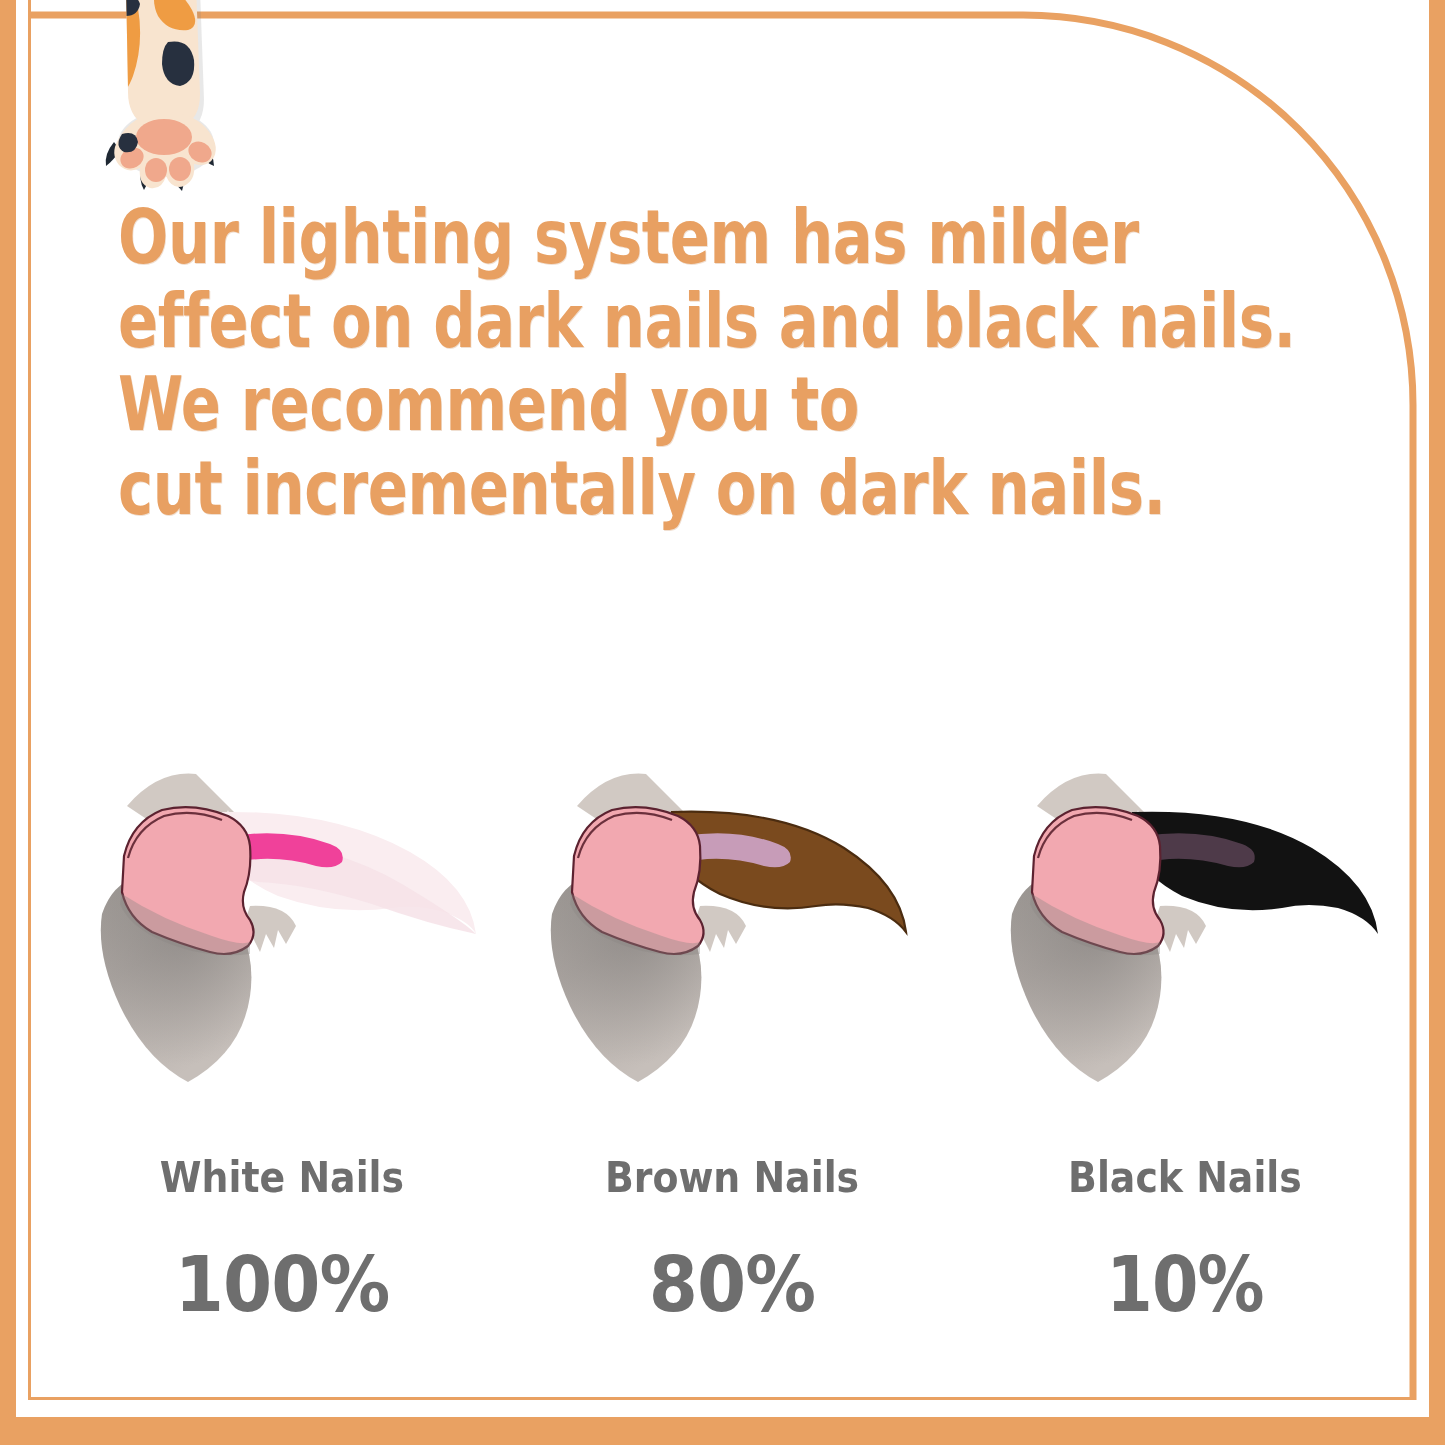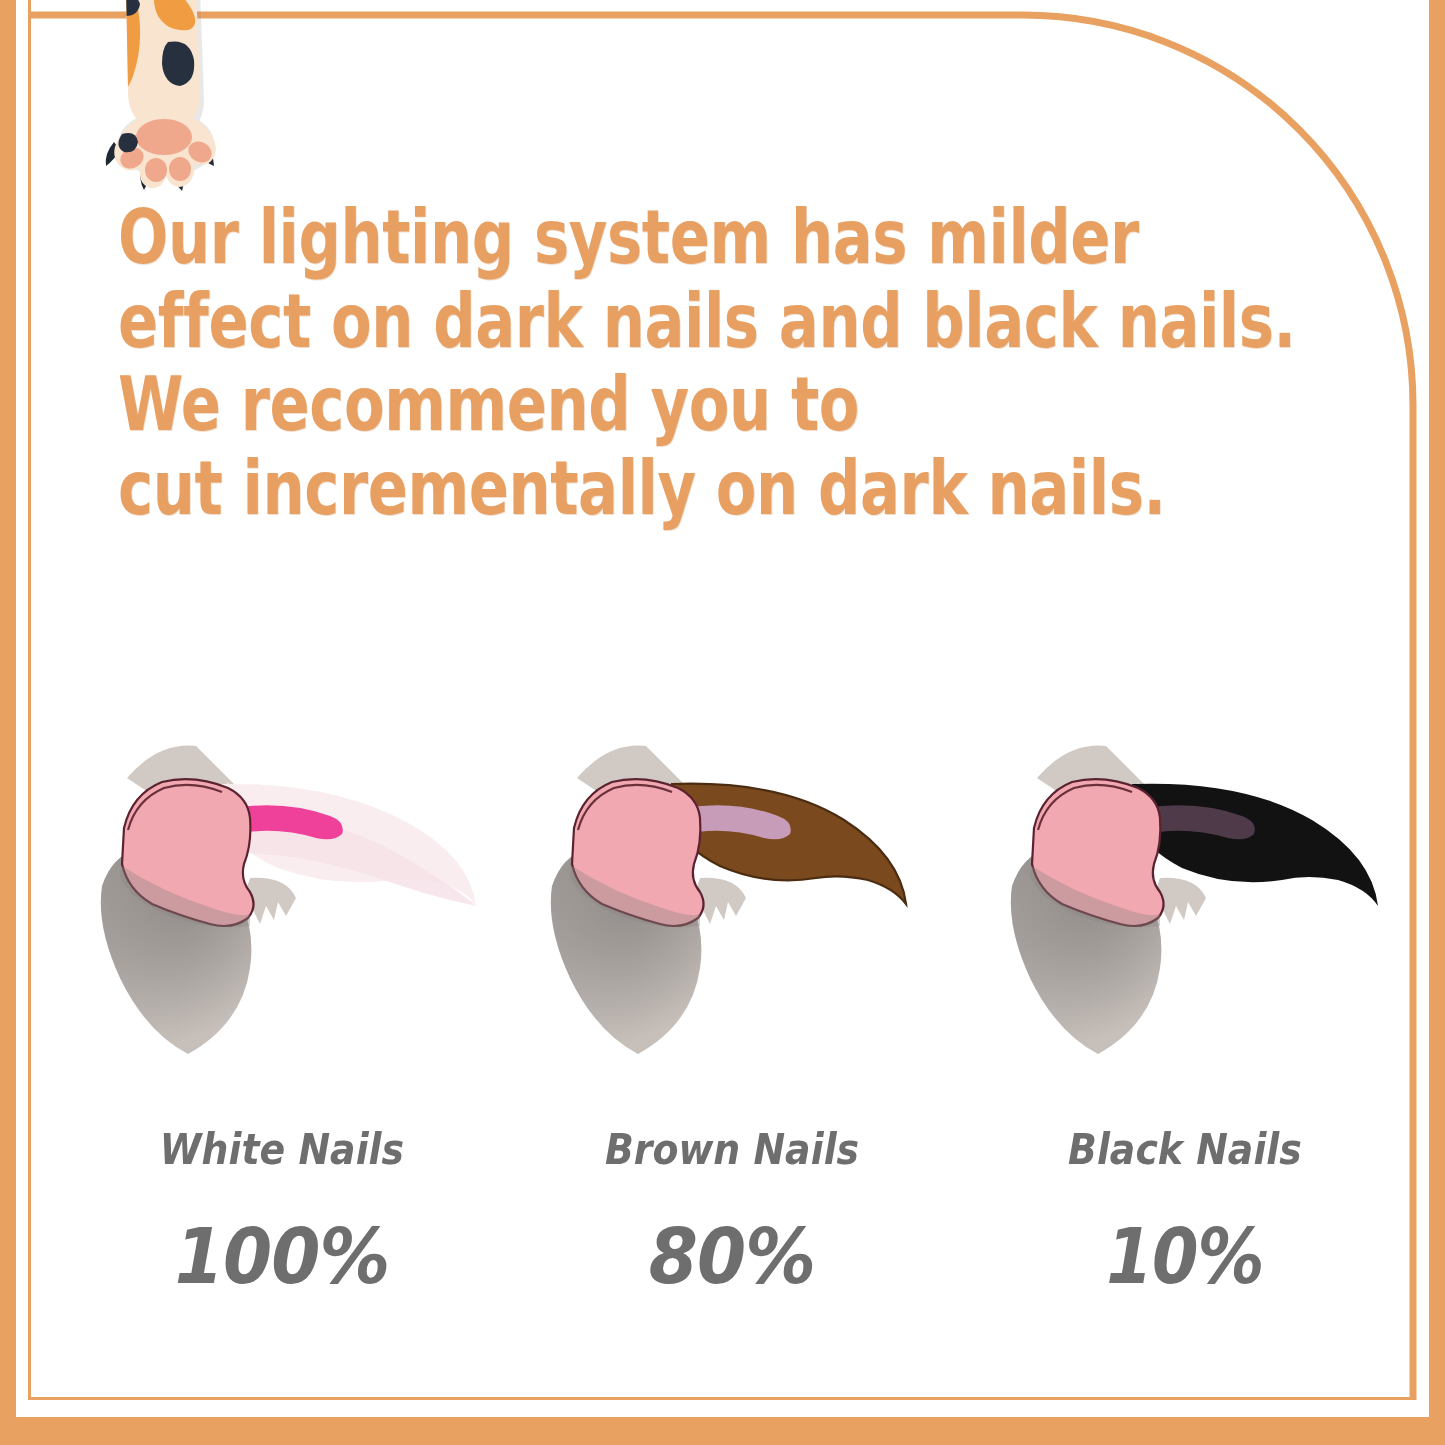--- a/index.html
+++ b/index.html
@@ -55,26 +55,25 @@
     transform-origin: left top;
     width: 1550px;
     text-shadow: 1px 1px 0 rgba(200,140,90,0.28);
   }
   .heading .hline { display: block; white-space: nowrap; }
 
   
   .panels {
     position: absolute;
     left: 0;
-    top: 716px;
+    top: 744px;
     width: 1445px;
     height: 620px;
     display: flex;
     justify-content: flex-start;
-    font-style: italic;
   }
   .panel {
     position: relative;
     width: 450px;
     height: 620px;
   }
   .panel-1 { margin-left: 72px; }
   .panel-2 { margin-left: 0px; }
   .panel-3 { margin-left: 10px; }
 

